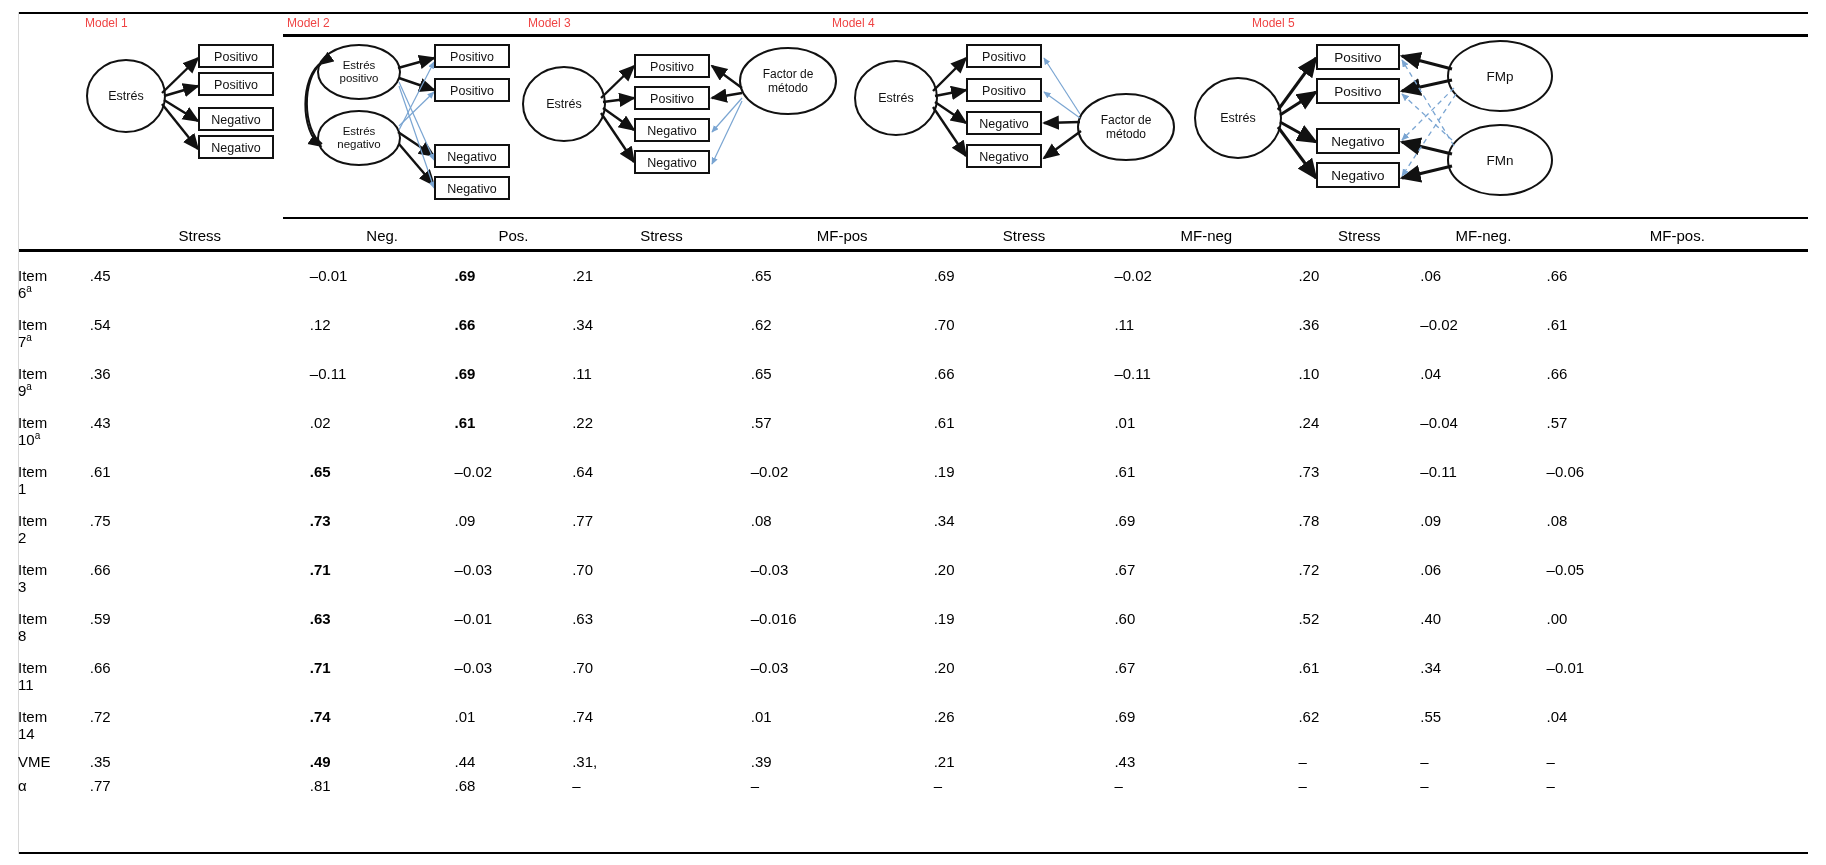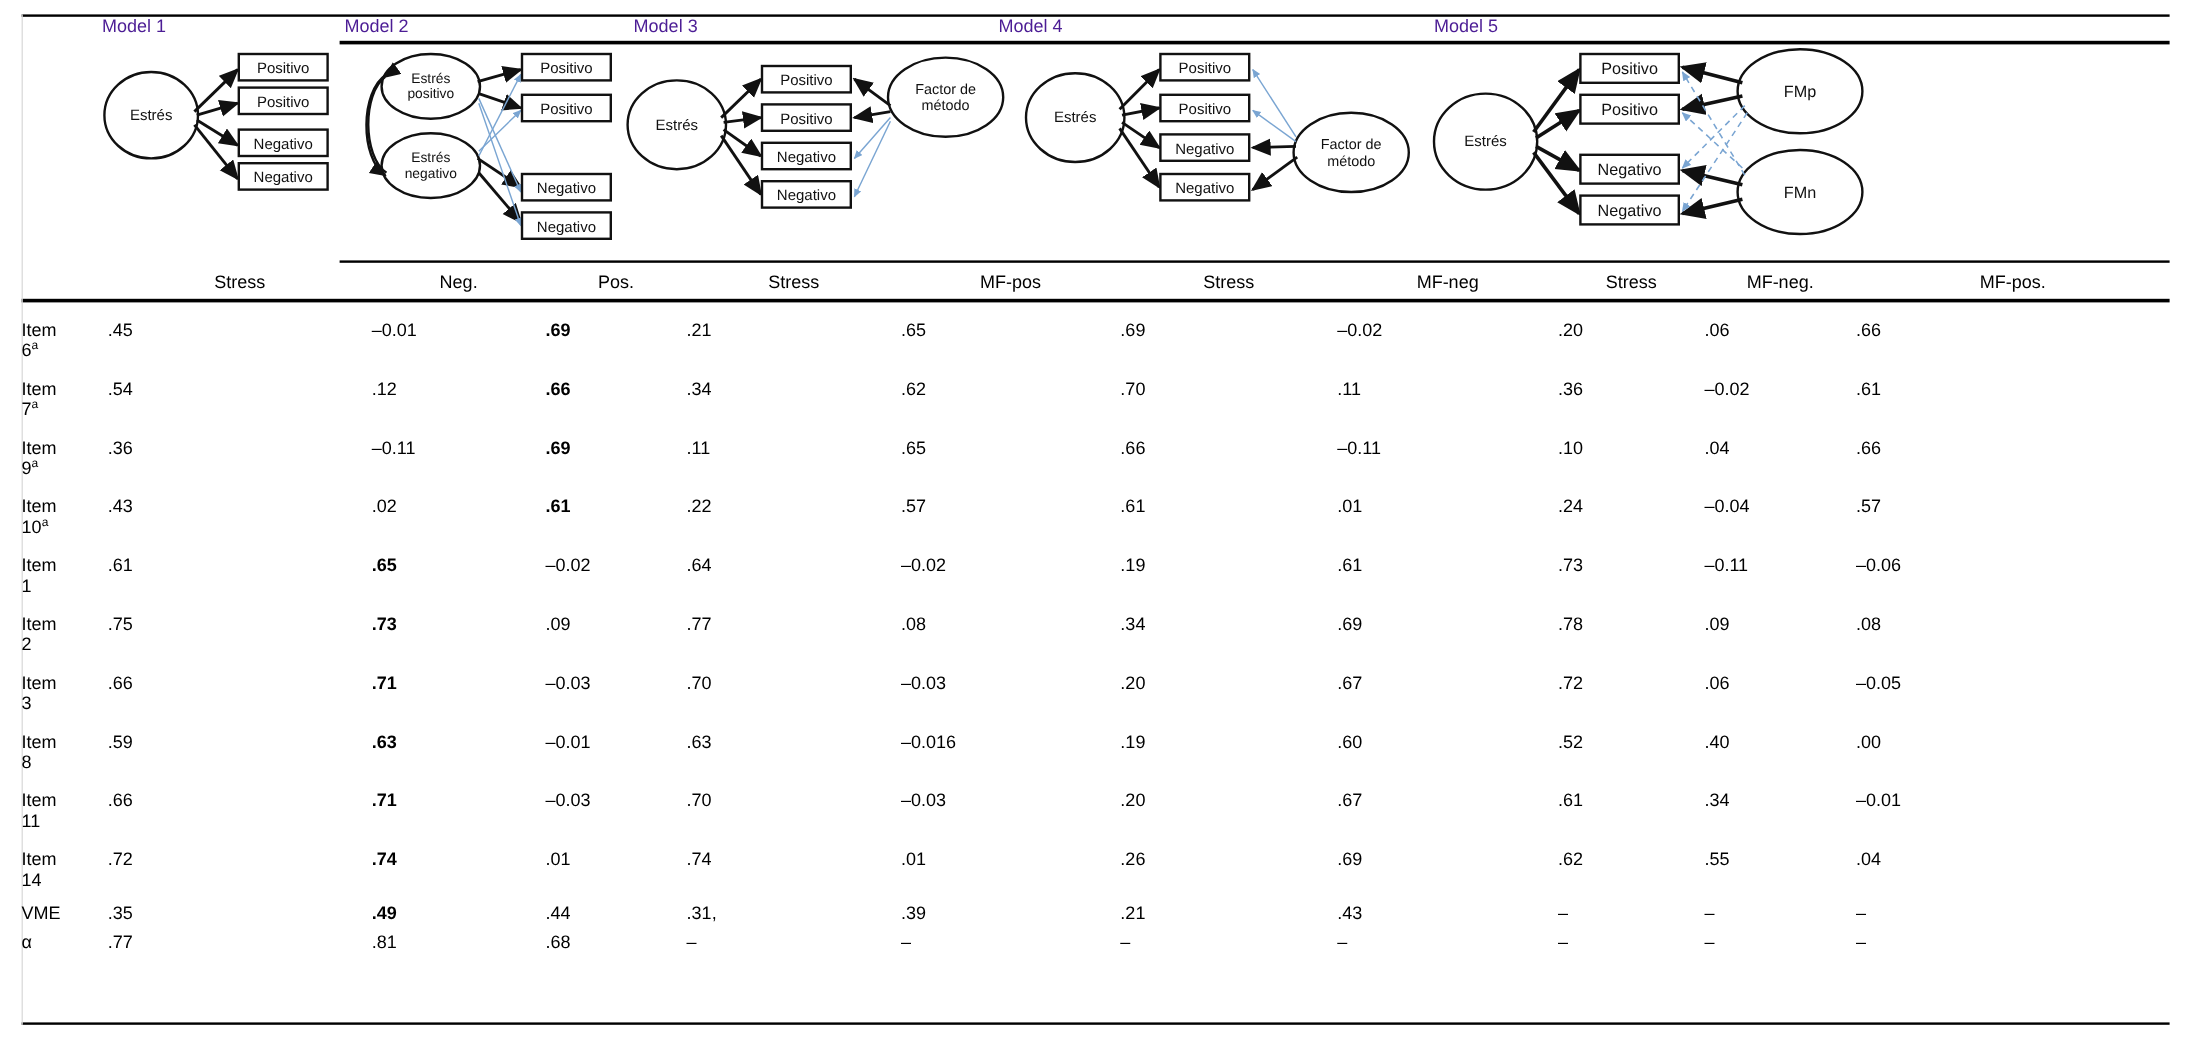--- a/index.html
+++ b/index.html
@@ -17,23 +17,23 @@
   .rule-top        {left:18px; top:12px;  width:1790px; height:2px;}
   .rule-modelgroup {left:283px;top:34px;  width:1525px;height:3px;}
   .rule-abovehdr   {left:283px;top:217px; width:1525px;height:2px;}
   .rule-belowhdr   {left:18px; top:249px; width:1790px;height:3px;}
   .rule-bottom     {left:18px; top:852px; width:1790px;height:2px;}
   .edge-left       {left:18px; top:12px;  width:1px;  height:842px;background:#d8d8d8;}
 
   
   .model-label{
     position:absolute;
-    font-size:15px;
+    font-size:12px;
     line-height:18px;
-    color:#4c1d95;
+    color:#ef4444;
     white-space:nowrap;
   }
 
   
   .diagrams{position:absolute;left:0;top:36px;width:1826px;height:180px;}
   .diagrams svg{display:block;}
 
   
   .tbl{
     position:absolute;
@@ -79,21 +79,21 @@
   <div class="rule rule-modelgroup"></div>
   <div class="rule rule-abovehdr"></div>
   <div class="rule rule-belowhdr"></div>
   <div class="rule rule-bottom"></div>
   <div class="rule edge-left"></div>
 
   <div class="model-label" style="left:85px;top:14px">Model 1</div>
   <div class="model-label" style="left:287px;top:14px">Model 2</div>
   <div class="model-label" style="left:528px;top:14px">Model 3</div>
   <div class="model-label" style="left:832px;top:14px">Model 4</div>
-  <div class="model-label" style="left:1195px;top:14px">Model 5</div>
+  <div class="model-label" style="left:1252px;top:14px">Model 5</div>
 
   <div class="diagrams">
   <svg width="1826" height="180" viewBox="0 0 1826 180" xmlns="http://www.w3.org/2000/svg">
     <defs>
       <marker id="ah" markerWidth="7" markerHeight="7" refX="6.2" refY="3" orient="auto">
         <path d="M0,0 L7,3 L0,6 z" fill="#111"></path>
       </marker>
       <marker id="ahs" markerWidth="6" markerHeight="6" refX="5.4" refY="2.6" orient="auto">
         <path d="M0,0 L6,2.6 L0,5.2 z" fill="#7aa5d2"></path>
       </marker>

